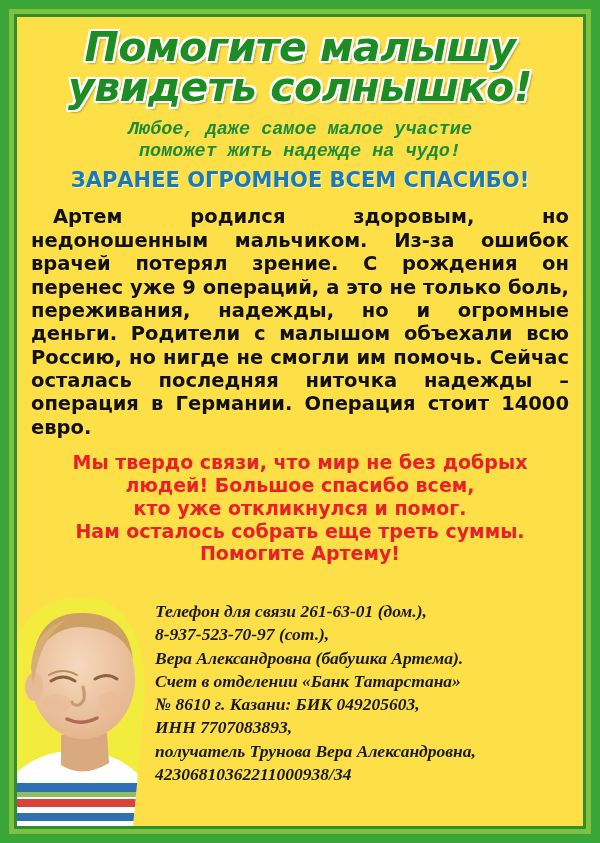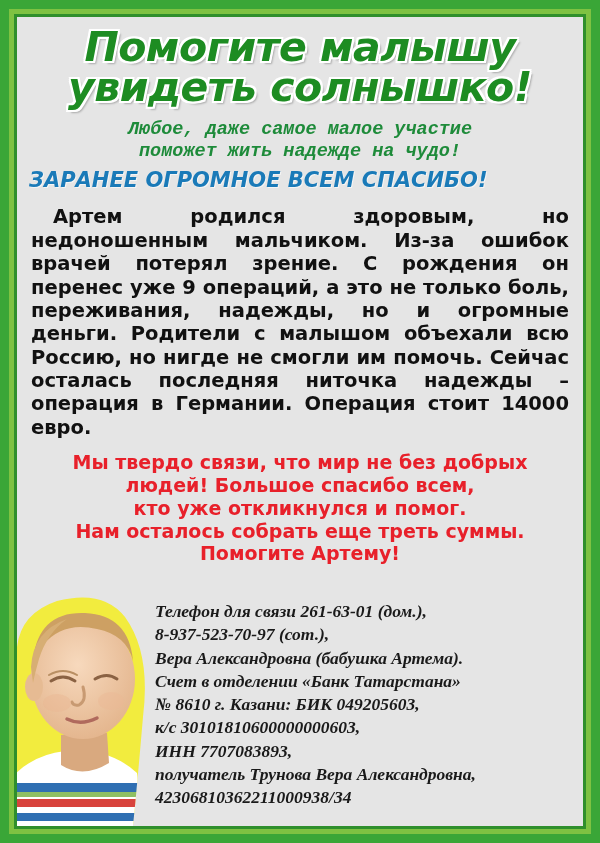--- a/index.html
+++ b/index.html
@@ -8,21 +8,21 @@
     background: #ffffff;
   }
   body {
     font-family: "Liberation Sans", sans-serif;
   }
   .poster {
     position: relative;
     width: 600px;
     height: 843px;
     box-sizing: border-box;
-    background: #e5e5e5;
+    background: #fde047;
     overflow: hidden;
   }
   
   .frame-outer {
     position: absolute;
     left: 0; top: 0;
     width: 600px; height: 843px;
     border: 9px solid #3aa637;
     box-sizing: border-box;
   }
@@ -75,24 +75,23 @@
     font-weight: bold;
     font-style: italic;
     font-size: 18.5px;
     line-height: 1.16;
     color: #1e8b3a;
     margin: 12px 0 0 0;
   }
   .subhead .line { display: block; }
 
   .thanks {
-    text-align: left;
-    font-family: "DejaVu Sans", sans-serif;
-    font-weight: bold;
-    font-style: italic;
+    text-align: center;
+    font-family: "DejaVu Sans", sans-serif;
+    font-weight: bold;
     font-size: 21px;
     line-height: 1.1;
     color: #1a7ab8;
     margin: 7px 0 0 0;
     text-shadow: 1px 1px 0 rgba(255,255,255,0.6);
   }
 
   
   .body-text {
     font-family: "DejaVu Sans", sans-serif;
@@ -221,18 +220,17 @@
       </g>
     </svg>
   </div>
 
   <div class="contacts">
     <span class="line">Телефон для связи 261-63-01 (дом.),</span>
     <span class="line">8-937-523-70-97 (сот.),</span>
     <span class="line">Вера Александровна (бабушка Артема).</span>
     <span class="line">Счет в отделении «Банк Татарстана»</span>
     <span class="line">№ 8610 г. Казани: БИК 049205603,</span>
-    <span class="line">к/с 30101810600000000603,</span>
     <span class="line">ИНН 7707083893,</span>
     <span class="line">получатель Трунова Вера Александровна,</span>
     <span class="line">42306810362211000938/34</span>
   </div>
 </div>
 
 </body></html>

